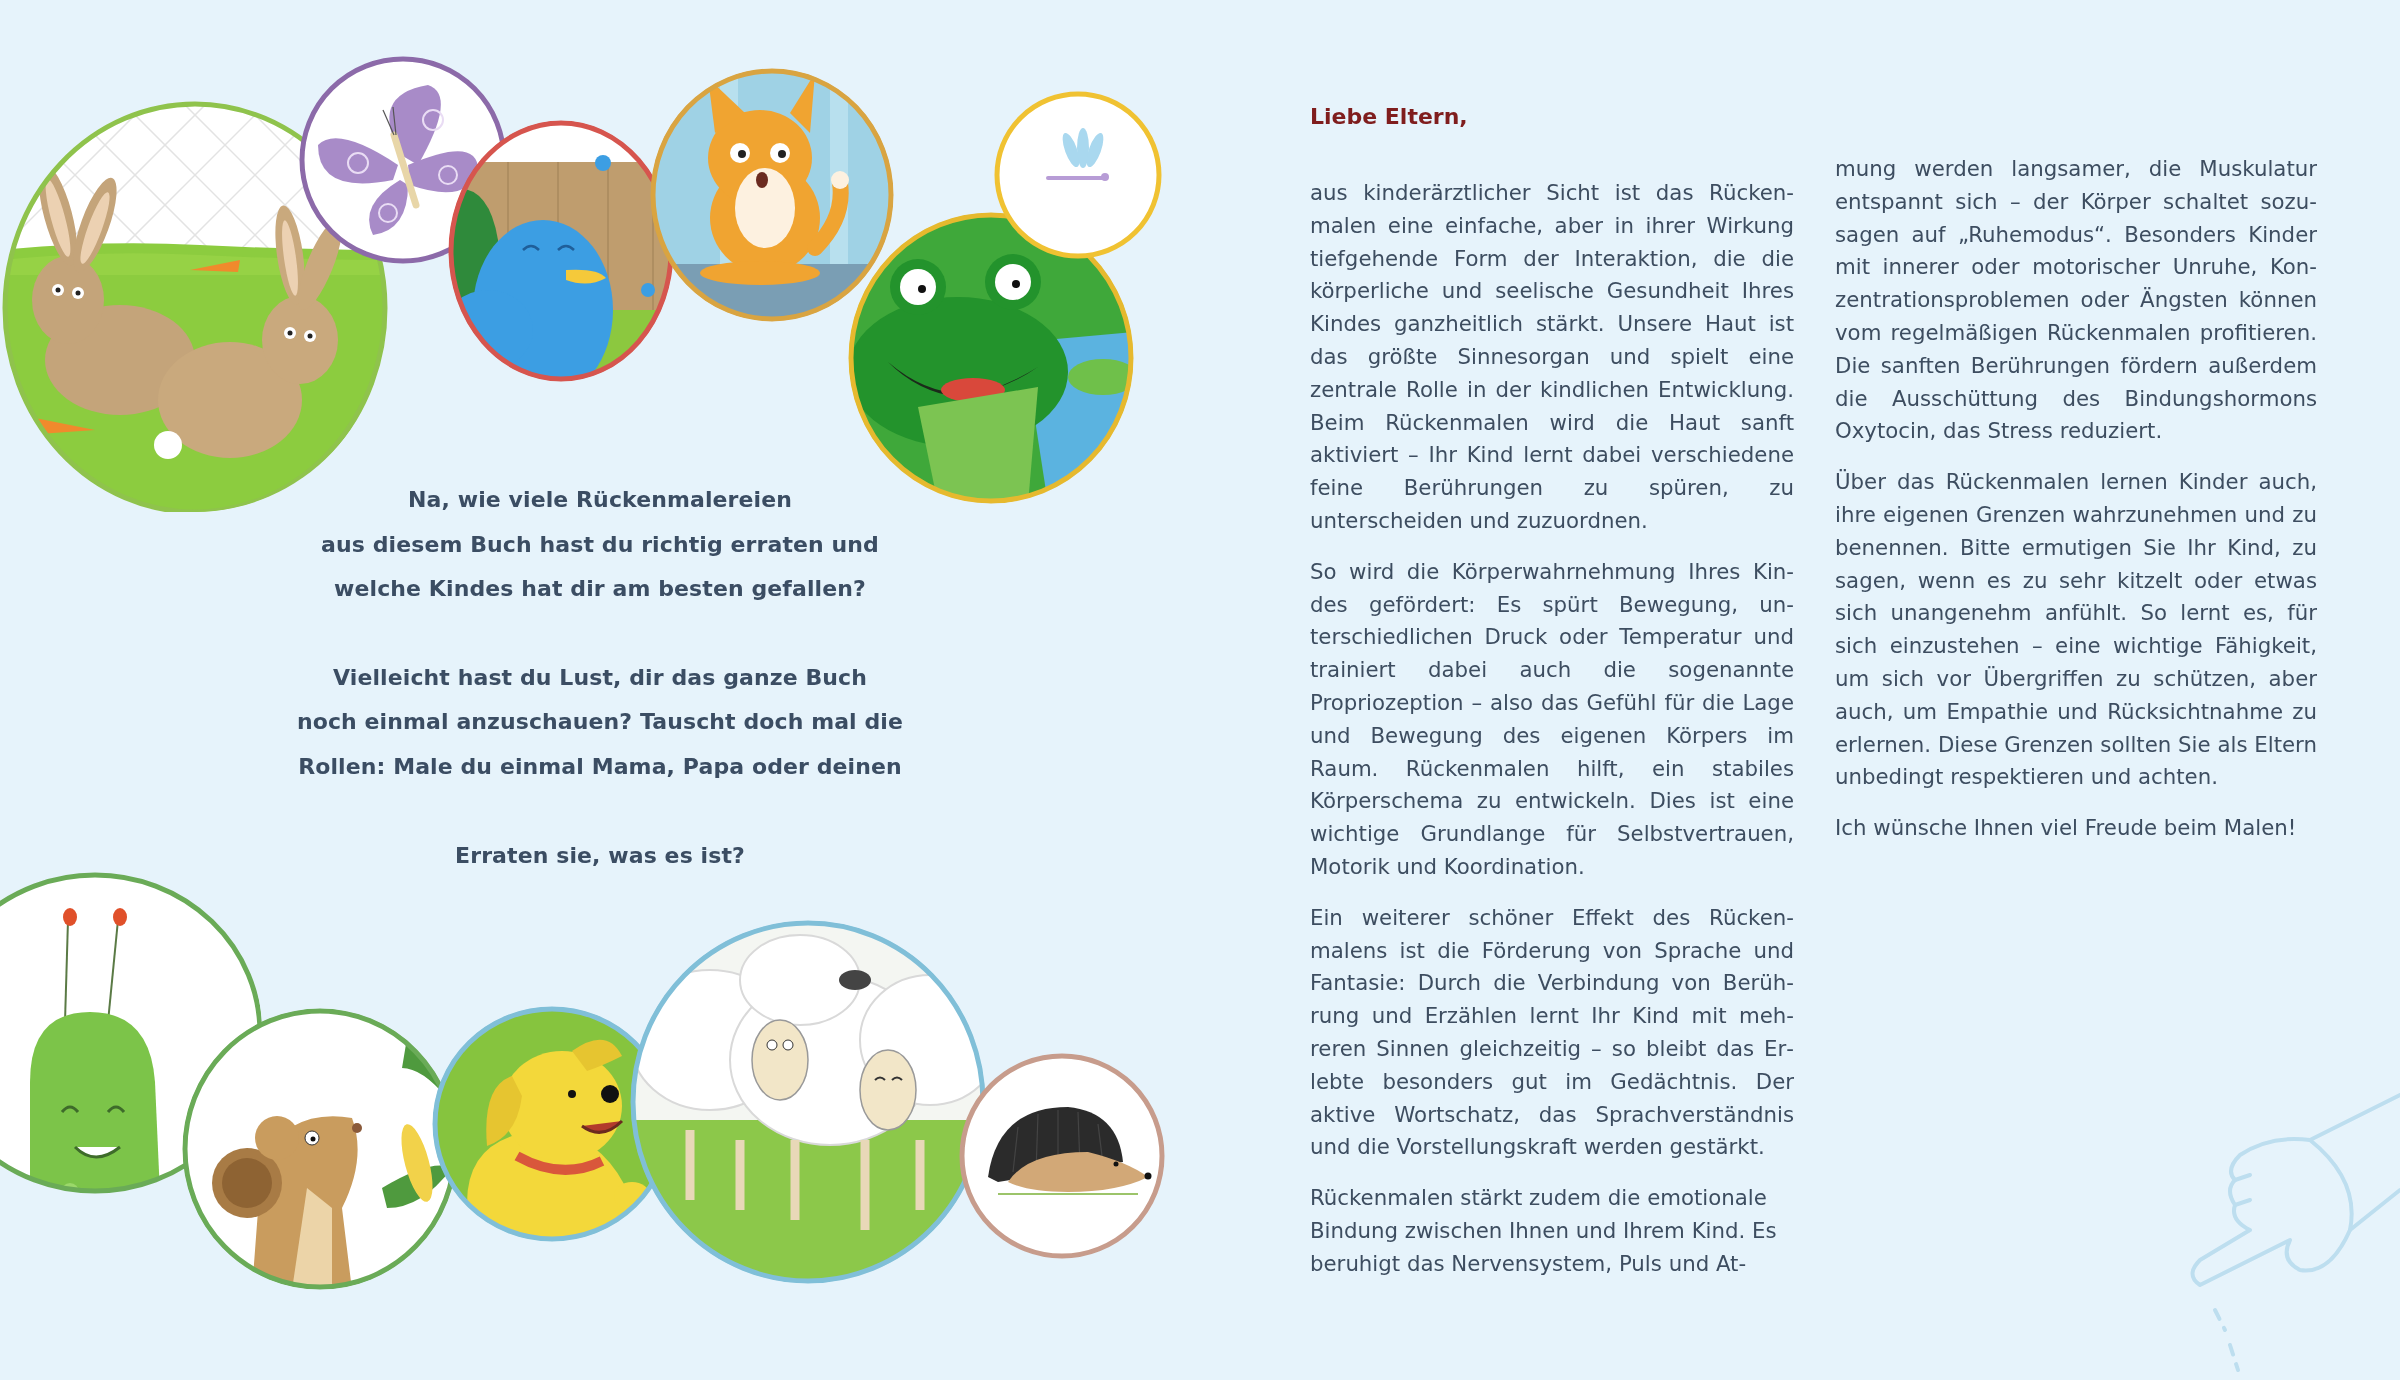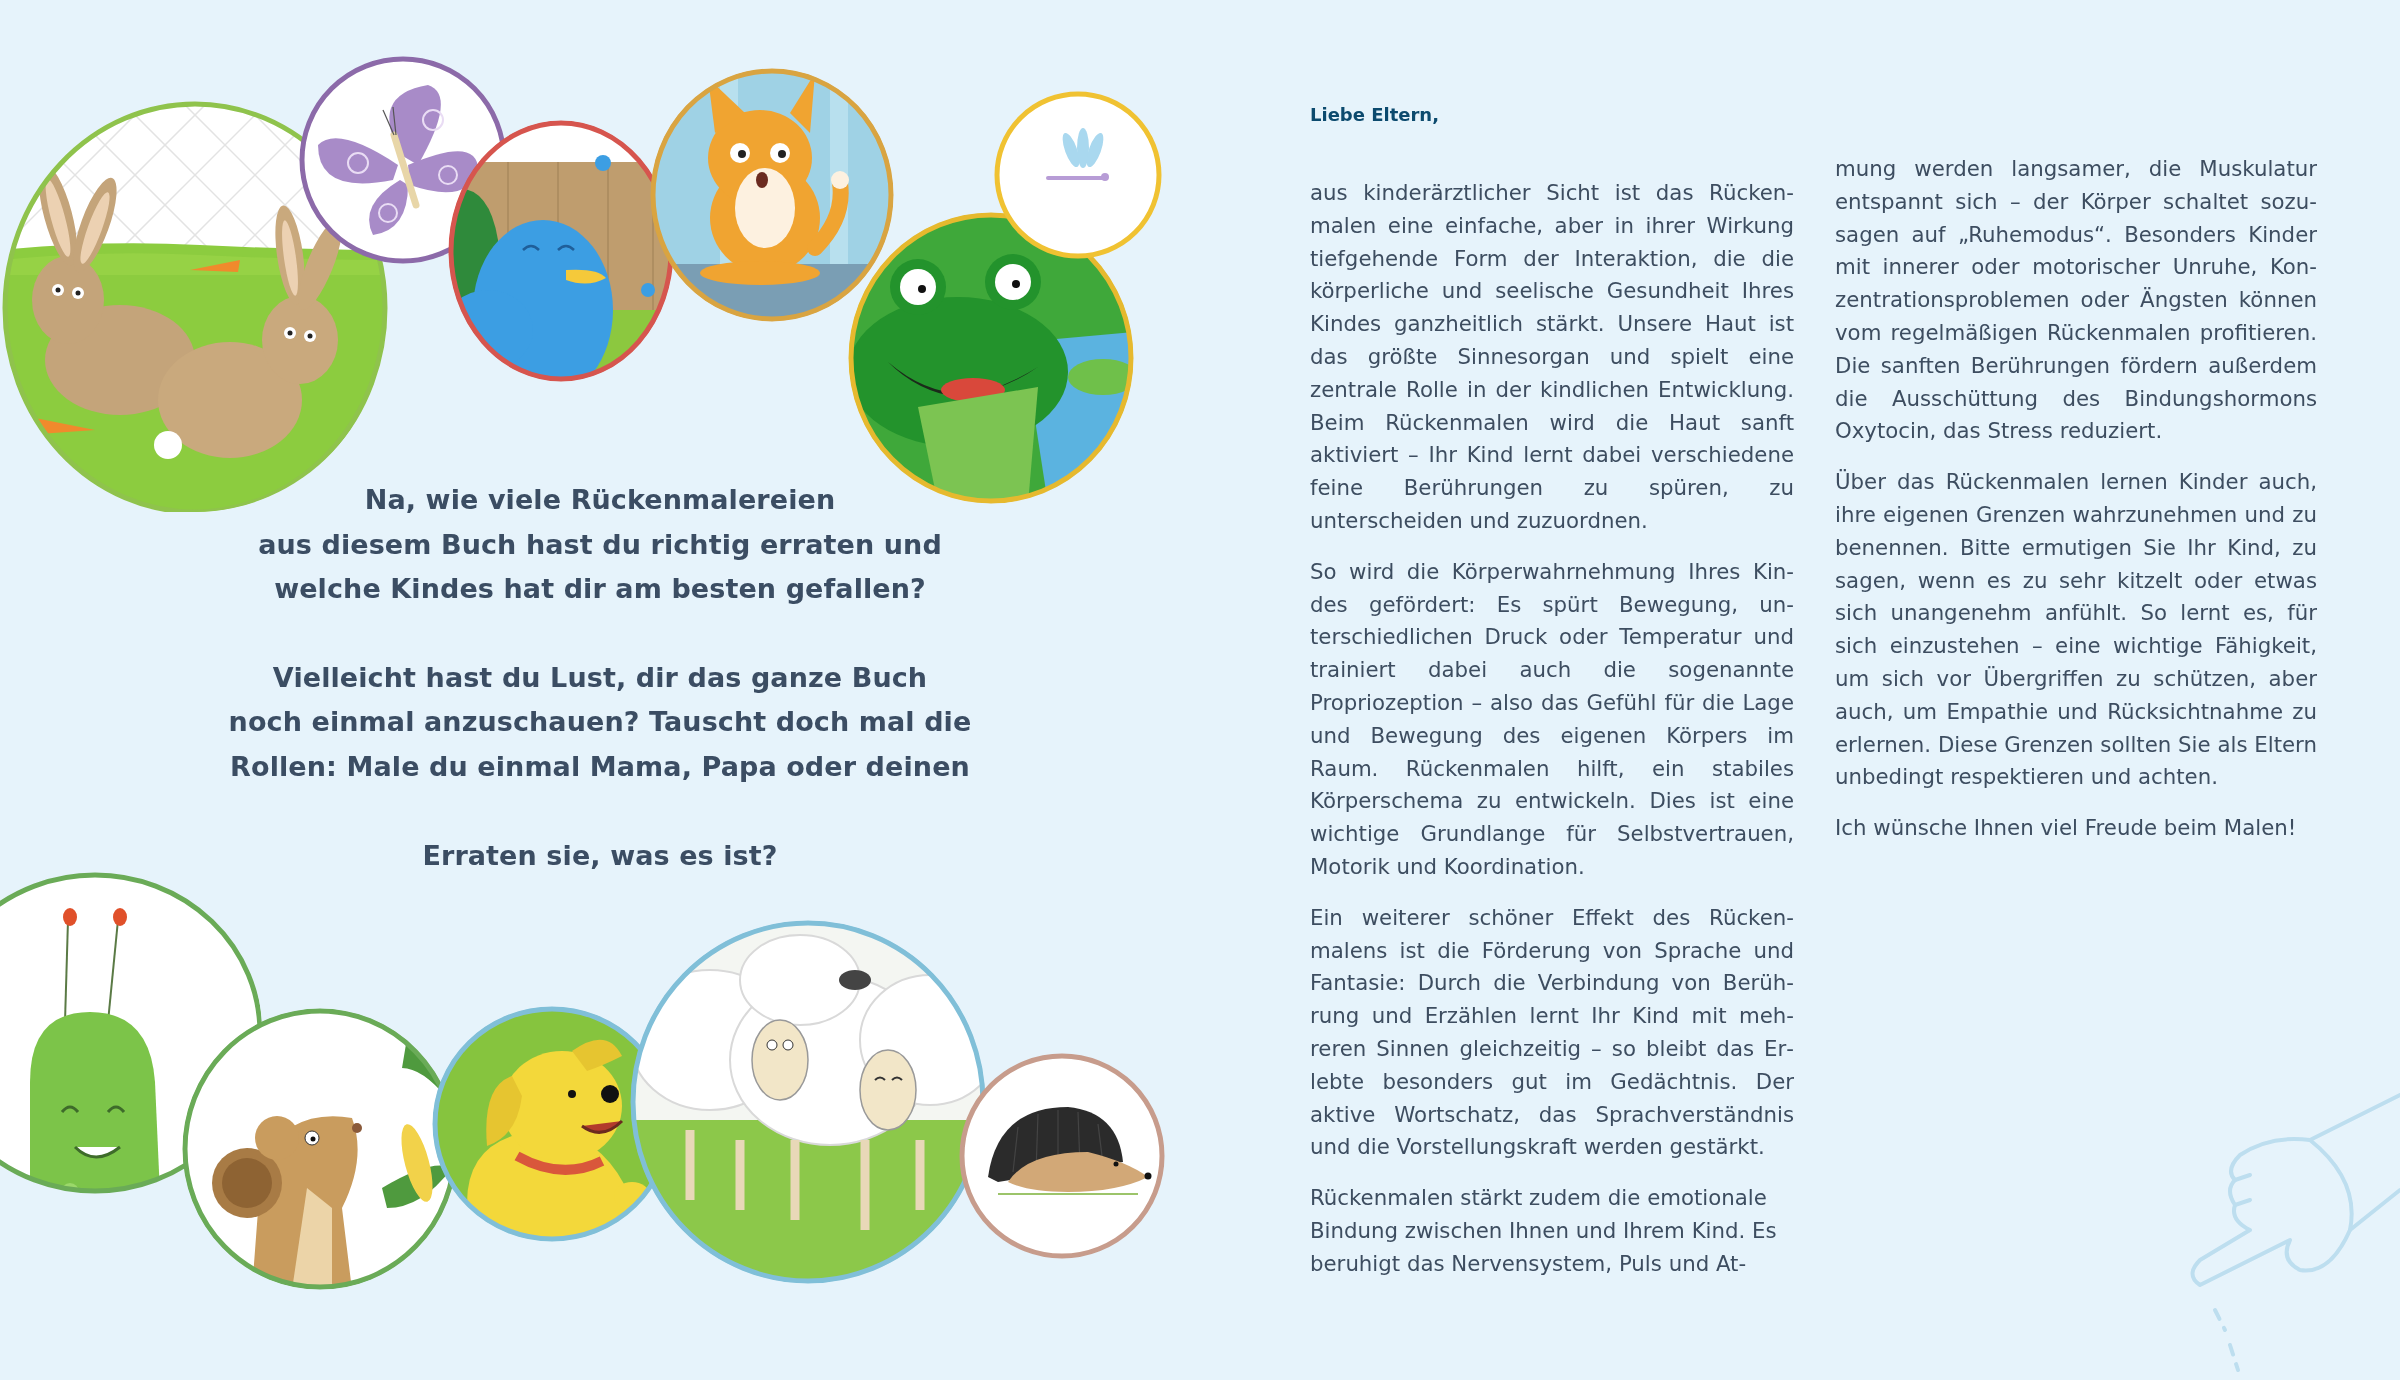--- a/index.html
+++ b/index.html
@@ -9,27 +9,27 @@
     font-family:"DejaVu Sans", sans-serif;
     color:#3a4a5e;
   }
   .spread { position:absolute; inset:0; }
   .circle {
     position:absolute; border-radius:50%; overflow:hidden; box-sizing:border-box;
   }
   .circle svg { width:100%; height:100%; display:block; }
   .kid-text {
     position:absolute; left:190px; top:478px; width:820px;
-    text-align:center; font-weight:bold; font-size:27px; line-height:44.5px;
+    text-align:center; font-weight:bold; font-size:22px; line-height:44.5px;
     color:#3b4d63; letter-spacing:0.1px;
   }
   .kid-text p { margin:0; }
   .kid-text p + p { margin-top:44px; }
   .letter-title {
-    position:absolute; left:1310px; top:104px; font-size:18px; font-weight:bold; color:#0c4a6e;
+    position:absolute; left:1310px; top:104px; font-size:22px; font-weight:bold; color:#7f1d1d;
   }
   .col {
     position:absolute; width:484px; font-size:21.3px; line-height:32.8px;
     text-align:justify; color:#3d4d60; hyphens:manual;
   }
   .col p { margin:0 0 18px 0; }
   .col1 { left:1310px; top:153px;margin-top:24px; }
   .col2 { left:1835px; top:153px; width:482px; }
   .sig { margin-top:36px !important; }
   .sig span { display:block; }

